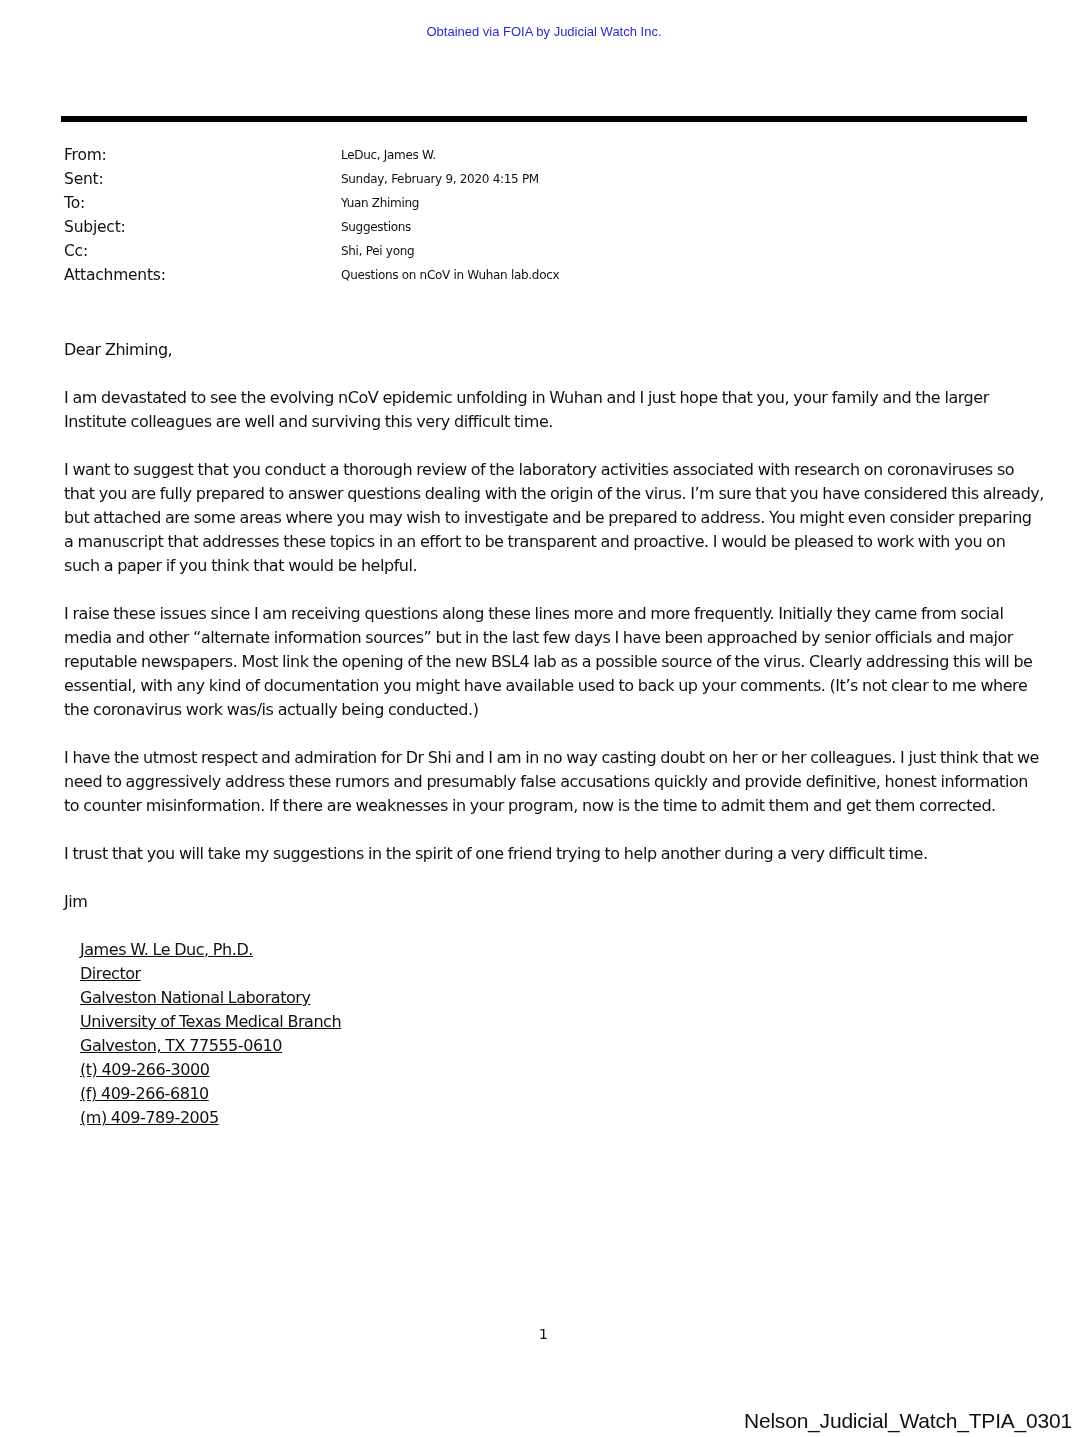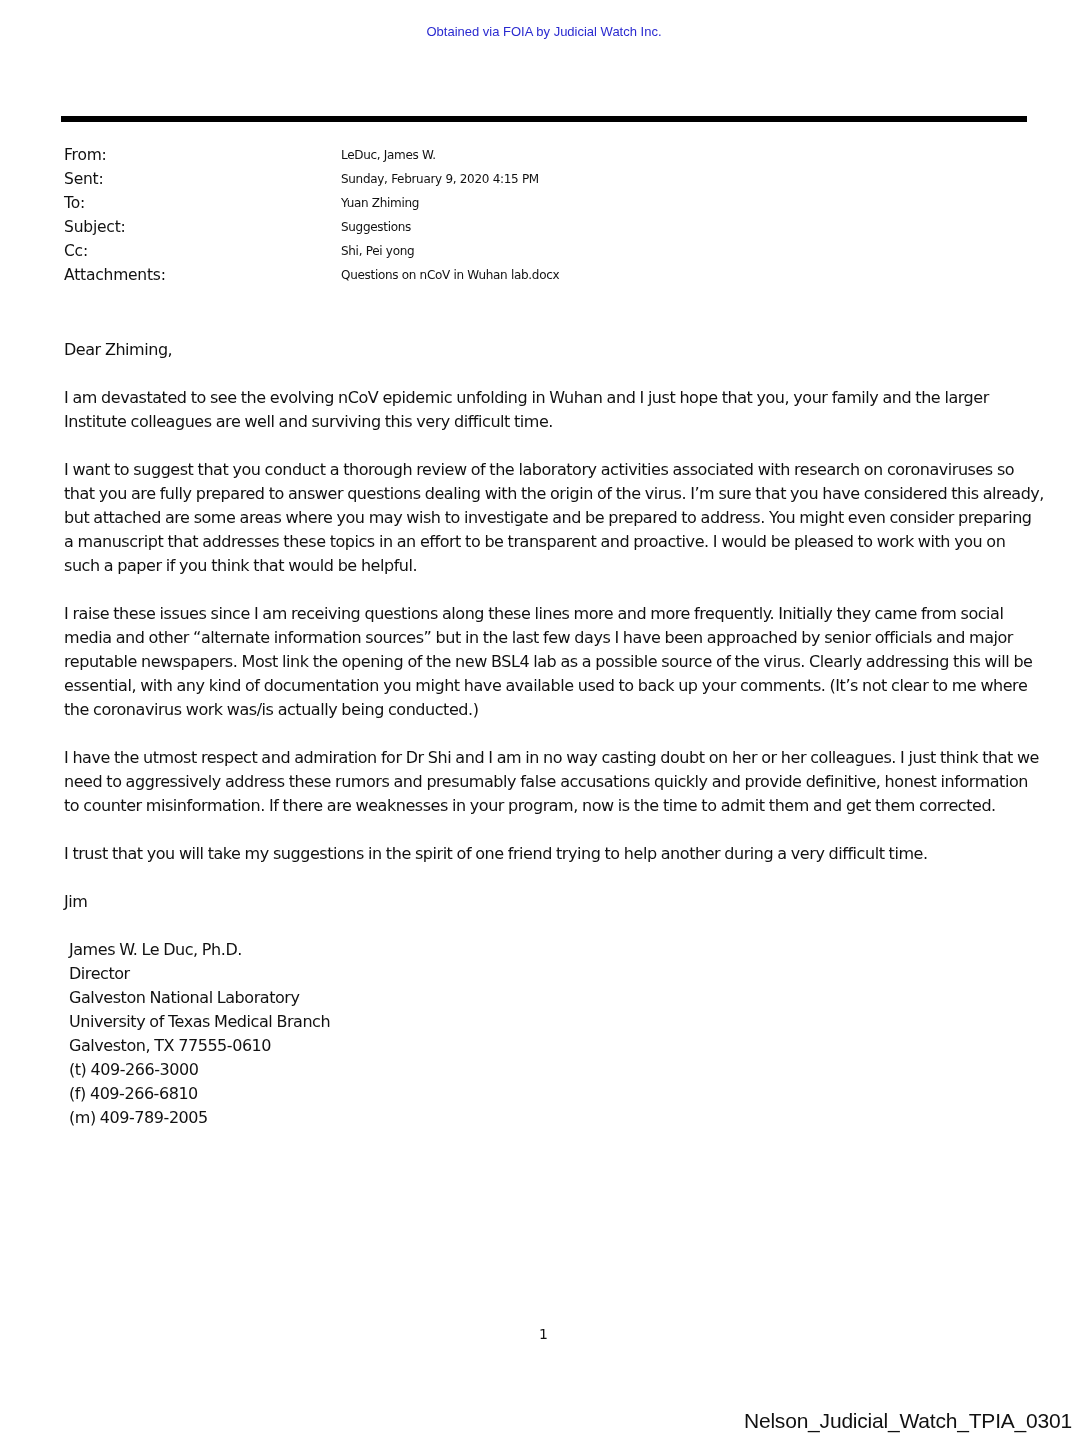--- a/index.html
+++ b/index.html
@@ -65,21 +65,22 @@
       font-family: "DejaVu Sans", sans-serif;
       font-size: 16px;
       line-height: 24px;
       letter-spacing: -0.45px;
       word-spacing: -0.5px;
     }
     .body-text p {
       margin: 0 0 24px 0;
     }
     .signature {
-      margin: 5px;
+      margin: 16px;
+      text-decoration: underline;
     }
     .sig-line {
       display: block;
       height: 24px;
       white-space: nowrap;
     }
     .page-number {
       position: absolute;
       top: 1326px;
       left: 539px;

